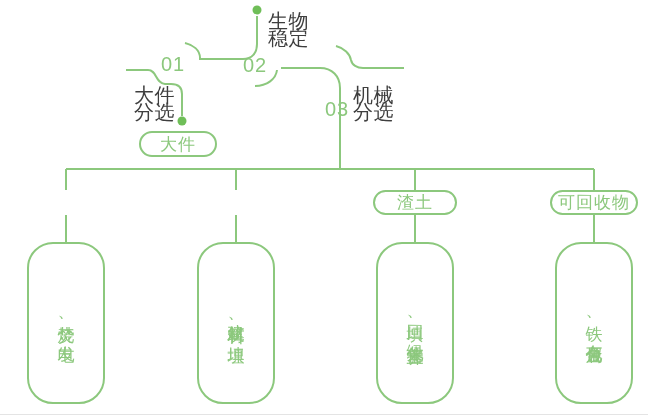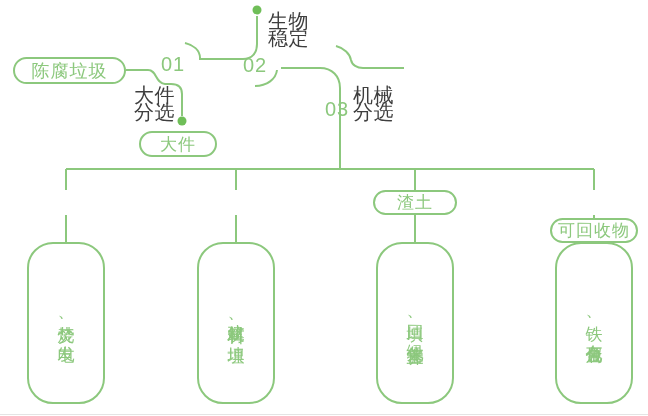--- a/index.html
+++ b/index.html
@@ -20,21 +20,21 @@
     position:absolute;box-sizing:border-box;border:2px solid var(--green);
     border-radius:999px;color:var(--green);display:flex;align-items:center;
     justify-content:center;font-size:17px;letter-spacing:1px;background:#fff;
     white-space:nowrap;
   }
   .pill.source{left:13px;top:57px;width:113px;height:27px;font-size:18px;}
   .pill.bulky{left:139px;top:131px;width:78px;height:26px;}
   .pill.cat1{left:26px;top:190px;width:80px;height:25px;}
   .pill.cat2{left:195px;top:190px;width:82px;height:25px;}
   .pill.cat3{left:373px;top:190px;width:84px;height:25px;}
-  .pill.cat4{left:550px;top:190px;width:88px;height:25px;margin-top:28px;}
+  .pill.cat4{left:550px;top:190px;width:88px;height:25px;}
   .num{
     position:absolute;color:var(--green);font-size:20px;font-weight:300;
     letter-spacing:1px;line-height:1;
   }
   .num.n1{left:161px;top:54px;}
   .num.n2{left:243px;top:55px;}
   .num.n3{left:325px;top:55px;margin-top:44px;}
   .plabel{
     position:absolute;color:var(--label-dark);font-size:20px;line-height:17px;
     white-space:pre-line;letter-spacing:0.5px;
@@ -77,21 +77,20 @@
     <path d="M66,169 V190"></path>
     <path d="M236,169 V190"></path>
     <path d="M415,169 V190"></path>
     <path d="M594,169 V190"></path>
     <path d="M66,215 V242"></path>
     <path d="M236,215 V242"></path>
     <path d="M415,215 V242"></path>
     <path d="M594,215 V242"></path>
   </svg>
 
-  <div class="pill source">陈腐垃圾</div>
 
   <div class="num n1">01</div>
   <div class="num n2">02</div>
   <div class="num n3">03</div>
 
   <div class="plabel l1">大件
 分选</div>
   <div class="plabel l2">生物
 稳定</div>
   <div class="plabel l3">机械

